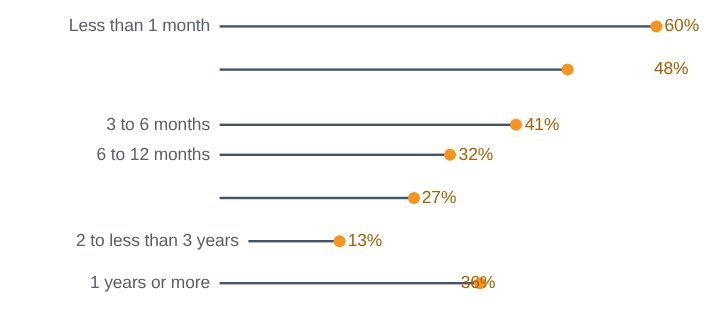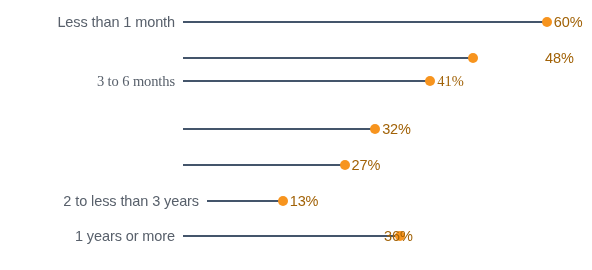--- a/index.html
+++ b/index.html
@@ -82,29 +82,30 @@
       </div>
       <div class="val-label" style="left: 553.8px;">60%</div>
     </div>
     <div class="row" style="top: 42.7px;">
       <div class="stem-wrap" style="width: 290.24px;">
         <div class="stem" style="width: 290.24px;"></div>
         <div class="dot" style="left: 290.24px;"></div>
       </div>
       <div class="val-label" style="left: 504px; margin-left: 41px;">48%</div>
     </div>
-    <div class="row" style="top: 66px; font-family: Liberation Serif, serif;">
+    <div class="row" style="top: 89px;">
       <div class="cat-label">3 to 6 months</div>
       <div class="stem-wrap" style="width: 247.33px;">
         <div class="stem" style="width: 247.33px;"></div>
         <div class="dot" style="left: 247.33px;"></div>
       </div>
       <div class="val-label" style="left: 437.33px;">41%</div>
     </div>
     <div class="row" style="top: 114.1px;">
+      <div class="cat-label">6 to 12 months</div>
       <div class="stem-wrap" style="width: 192.16px;">
         <div class="stem" style="width: 192.16px;"></div>
         <div class="dot" style="left: 192.16px;"></div>
       </div>
       <div class="val-label" style="left: 382.16px;">32%</div>
     </div>
     <div class="row" style="top: 149.8px;">
       <div class="stem-wrap" style="width: 161.51px;">
         <div class="stem" style="width: 161.51px;"></div>
         <div class="dot" style="left: 161.51px;"></div>

